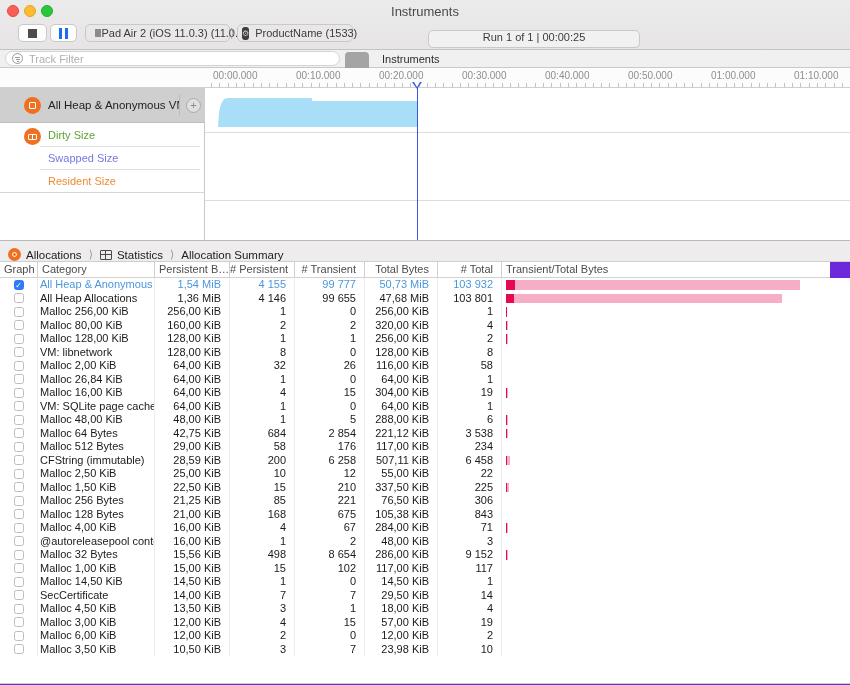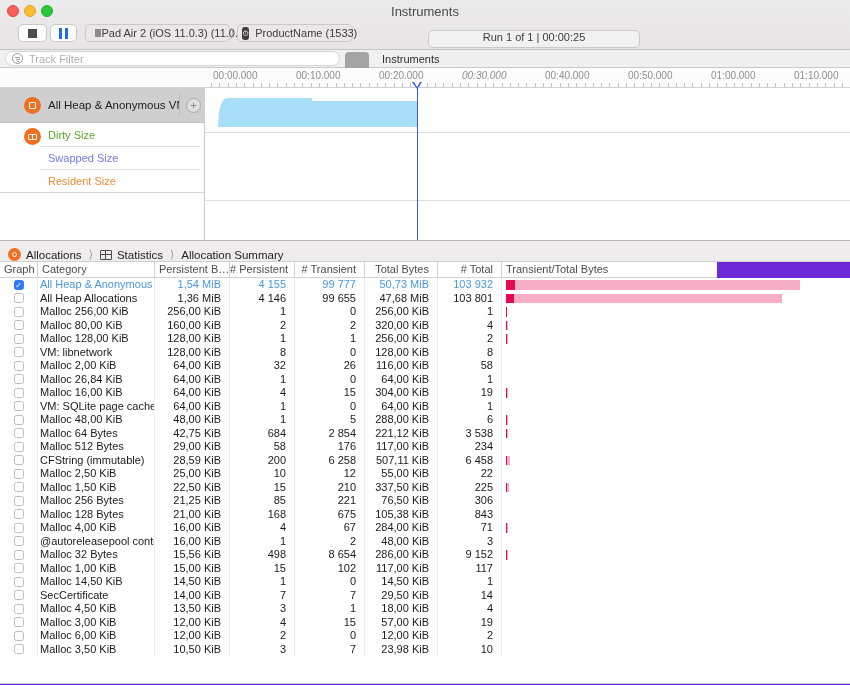--- a/index.html
+++ b/index.html
@@ -68,21 +68,21 @@
   .crumb{display:flex;align-items:center;gap:5px;}
   .crumb-sep{color:#9b9b9b;font-size:11px;margin:0 7px;}
   .alloc-ic{width:13px;height:13px;border-radius:50%;background:#ee7020;display:flex;align-items:center;justify-content:center;}
   .alloc-ic i{width:5px;height:5px;border:1.5px solid #fff;border-radius:50%;display:block;}
   .stat-ic{width:12px;height:10px;border:1px solid #4a4a4a;border-radius:1px;position:relative;}
   .stat-ic i{position:absolute;background:#4a4a4a;display:block;}
   .stat-ic i.h{left:0;top:2.5px;width:10px;height:1px;}
   .stat-ic i.v{left:4.5px;top:0;width:1px;height:8px;}
 
   
-  .thead{left:0;top:262px;width:717px;height:16px;background:#fff;border-bottom:1px solid #d2d2d2;display:grid;grid-template-columns:38px 117px 75px 65px 70px 73px 64px 1fr;font-size:11px;color:#4c4c4c;}
+  .thead{left:0;top:262px;width:830px;height:16px;background:#fff;border-bottom:1px solid #d2d2d2;display:grid;grid-template-columns:38px 117px 75px 65px 70px 73px 64px 1fr;font-size:11px;color:#4c4c4c;}
   .thead .hc{line-height:15px;border-right:1px solid #d2d2d2;white-space:nowrap;overflow:hidden;}
   .thead .hc:last-child{border-right:none;}
   .hl{padding-left:4px;}
   .hr{text-align:right;padding-right:8px;}
   .tbody{left:0;top:278px;width:850px;height:406px;background:#fff;border-bottom:1px solid #cfcfcf;overflow:hidden;}
   .trow{display:grid;grid-template-columns:38px 117px 75px 65px 70px 73px 64px 1fr;height:13.5px;line-height:13.5px;font-size:11px;color:#1a1a1a;}
   .trow>div{border-right:1px solid #ededed;white-space:nowrap;overflow:hidden;}
   .trow>div:last-child{border-right:none;}
   .cbcell{display:flex;align-items:center;justify-content:center;}
   .cbox{width:10px;height:10px;border:1px solid #bdbdbd;border-radius:2.5px;background:#fff;}
@@ -141,21 +141,21 @@
       <span class="placeholder">Track Filter</span>
     </div>
     <div class="abs tab-all">All</div>
     <div class="abs tab-instr">Instruments</div>
   </div>
 
   <div class="abs ruler">
       <span class="abs rlabel" style="left: 213px;">00:00.000</span>
       <span class="abs rlabel" style="left: 296px;">00:10.000</span>
       <span class="abs rlabel" style="left: 379px;">00:20.000</span>
-      <span class="abs rlabel" style="left: 462px; font-style: italic;">00:30.000</span>
+      <span class="abs rlabel" style="left: 462px;">00:30.000</span>
       <span class="abs rlabel" style="left: 545px;">00:40.000</span>
       <span class="abs rlabel" style="left: 628px;">00:50.000</span>
       <span class="abs rlabel" style="left: 711px;">01:00.000</span>
       <span class="abs rlabel" style="left: 794px;">01:10.000</span>
       <span class="abs tick" style="left: 211px;"></span>
       <span class="abs tick" style="left: 219.3px;"></span>
       <span class="abs tick" style="left: 227.6px;"></span>
       <span class="abs tick" style="left: 235.9px;"></span>
       <span class="abs tick" style="left: 244.2px;"></span>
       <span class="abs tick" style="left: 252.5px;"></span>

